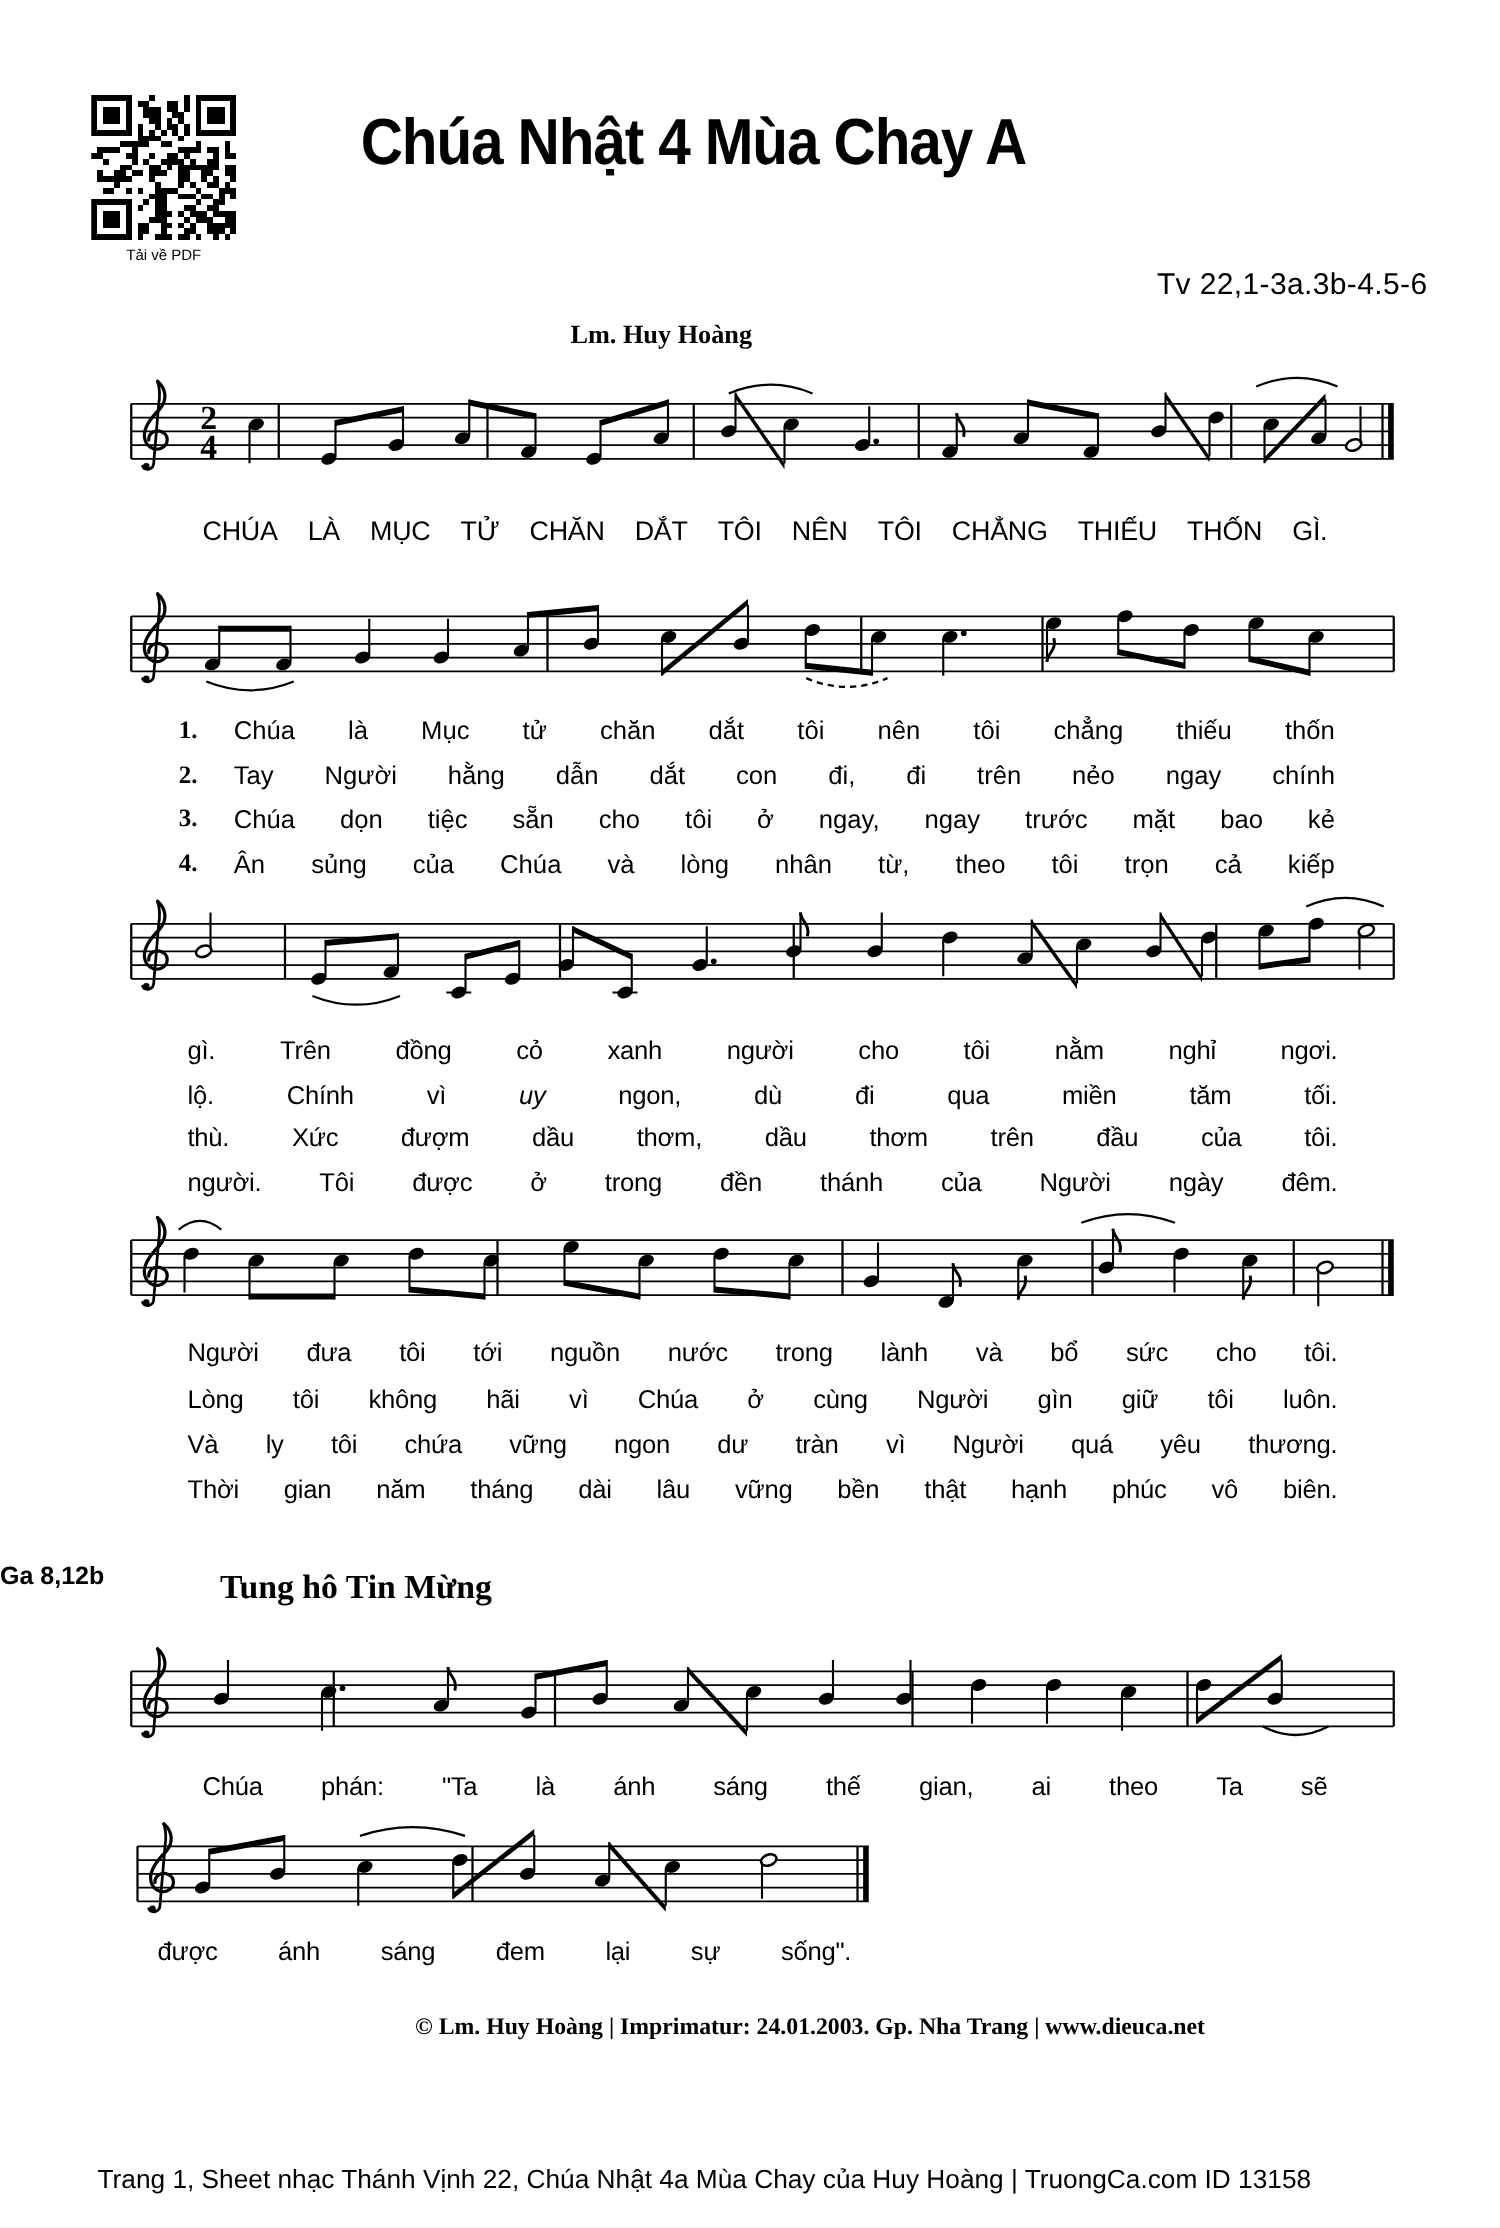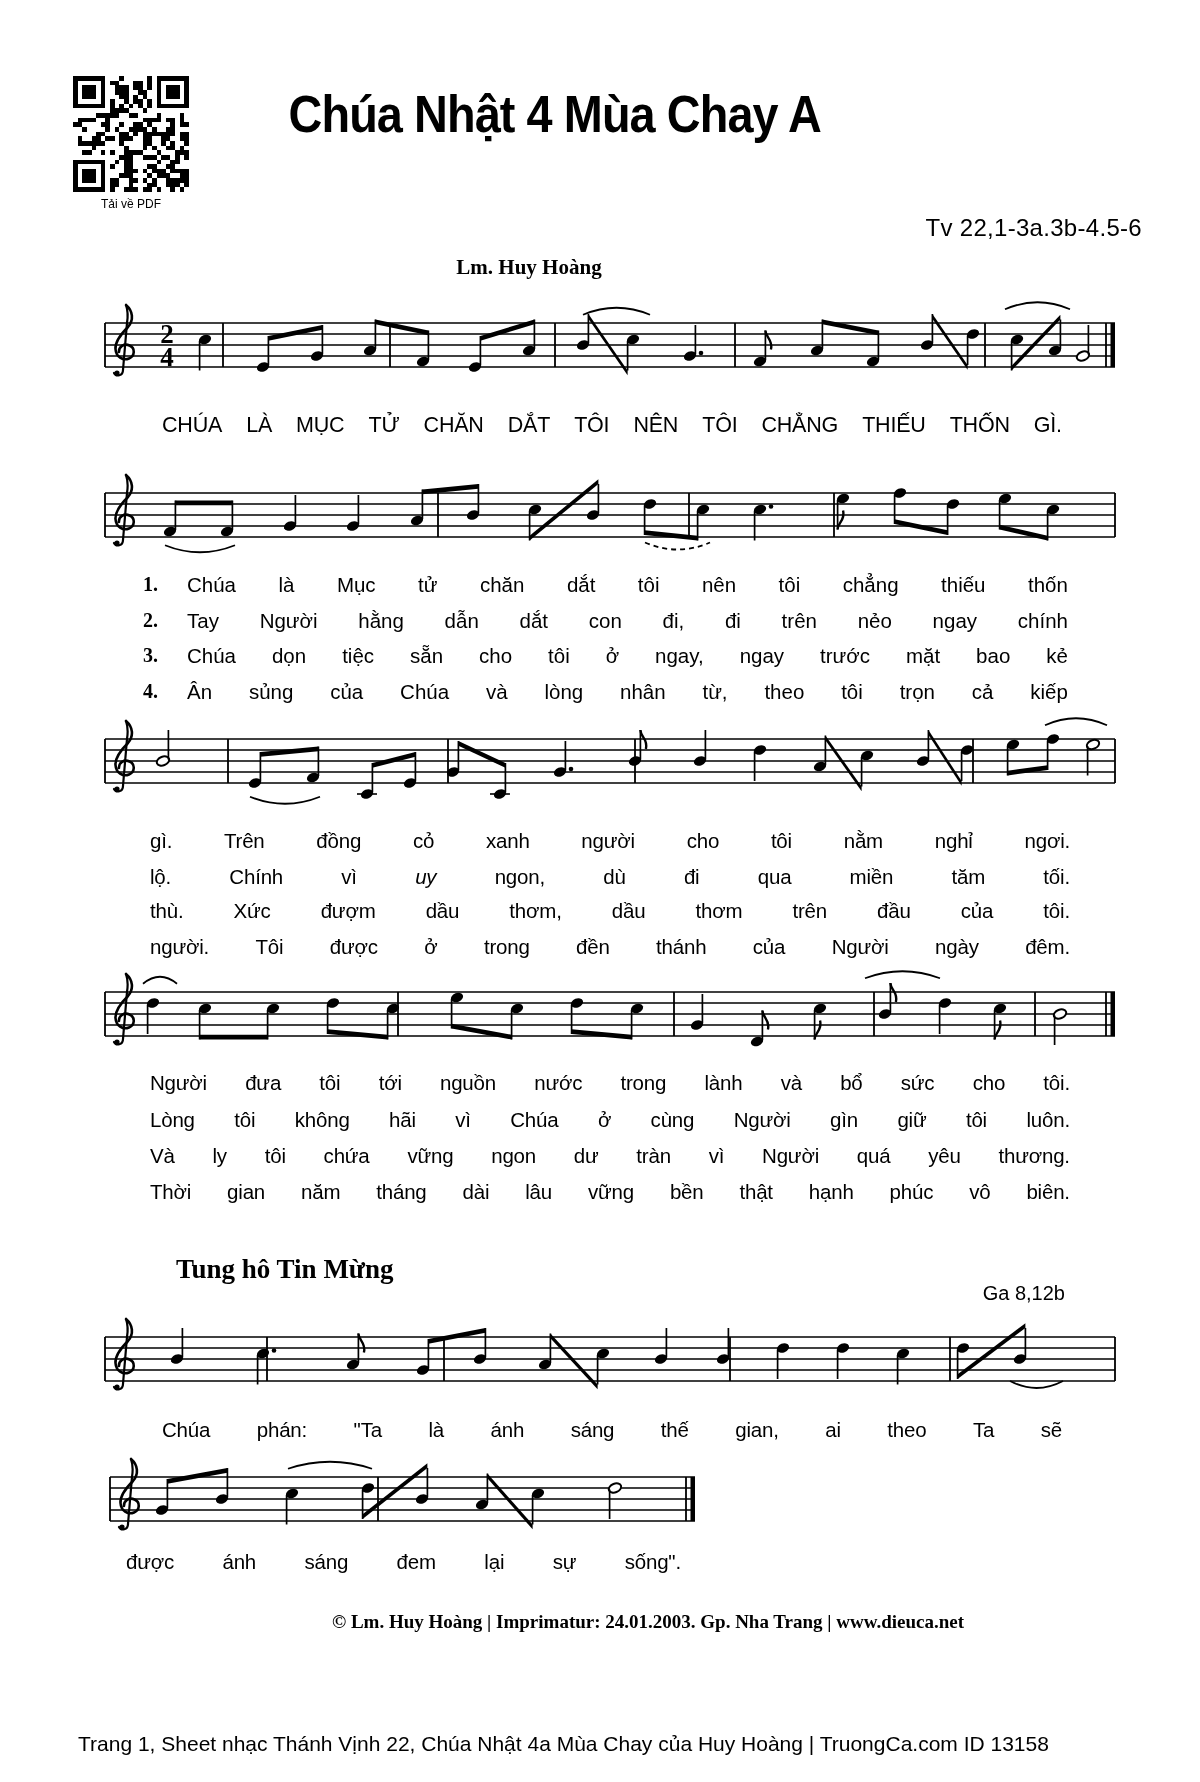--- a/index.html
+++ b/index.html
@@ -17,21 +17,21 @@
   #music-layer svg{position:absolute;pointer-events:none;}
   .lyric-row{position:absolute;display:flex;justify-content:space-between;white-space:nowrap;
              font-size:21px;letter-spacing:-.2px;}
   .refrain{font-size:21.5px;}
   .verse-row{position:absolute;left:143px;width:925px;display:flex;}
   .vnum{font-family:"Liberation Serif",serif;font-weight:700;font-size:20px;width:34px;flex:none;}
   .vwords{flex:1;display:flex;justify-content:space-between;margin-left:10px;font-size:20.5px;white-space:nowrap;}
   .cont{left:150px;width:920px;font-size:20.5px;}
   .heading{position:absolute;left:176px;top:1254px;margin:0;font-family:"Liberation Serif",serif;
            font-weight:700;font-size:27px;}
-  .scripture-ref{position:absolute;left:0;top:1282px;width:1065px;text-align:right;font-size:20px;}
+  .scripture-ref{position:absolute;left:0;top:1250px;width:1065px;font-size:20px;font-weight:bold;}
   .copyright{position:absolute;left:0;top:1611px;width:1200px;text-align:center;
              font-family:"Liberation Serif",serif;font-weight:700;font-size:19px;padding-left:48px;}
   .footer{position:absolute;left:78px;top:1732px;font-size:21px;}
 </style>
 </head>
 <body>
 
 <div class="page">
 
   <a class="qr">

